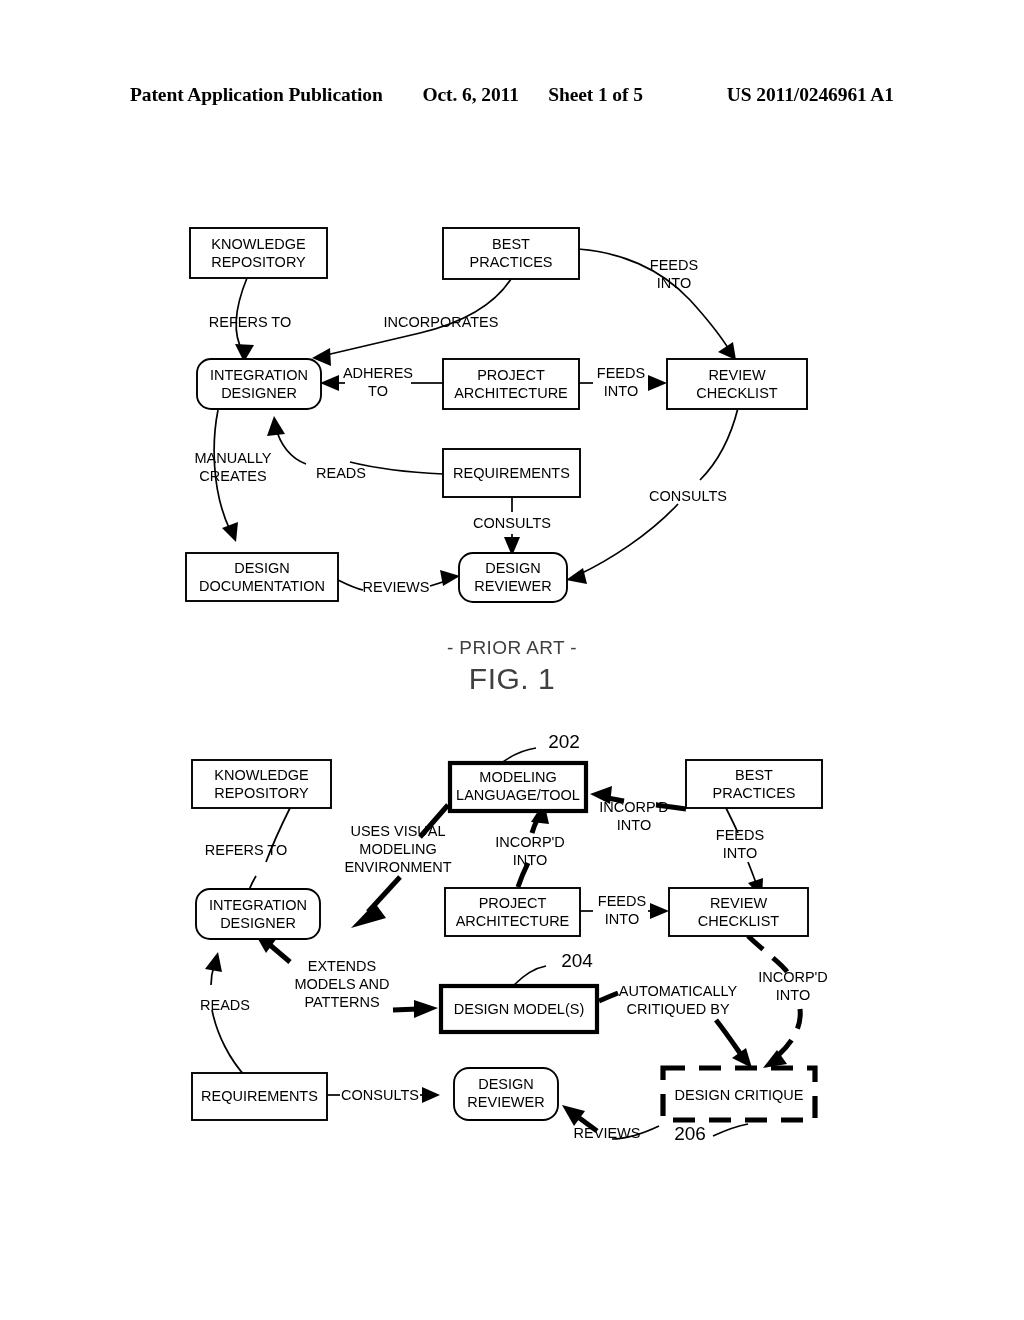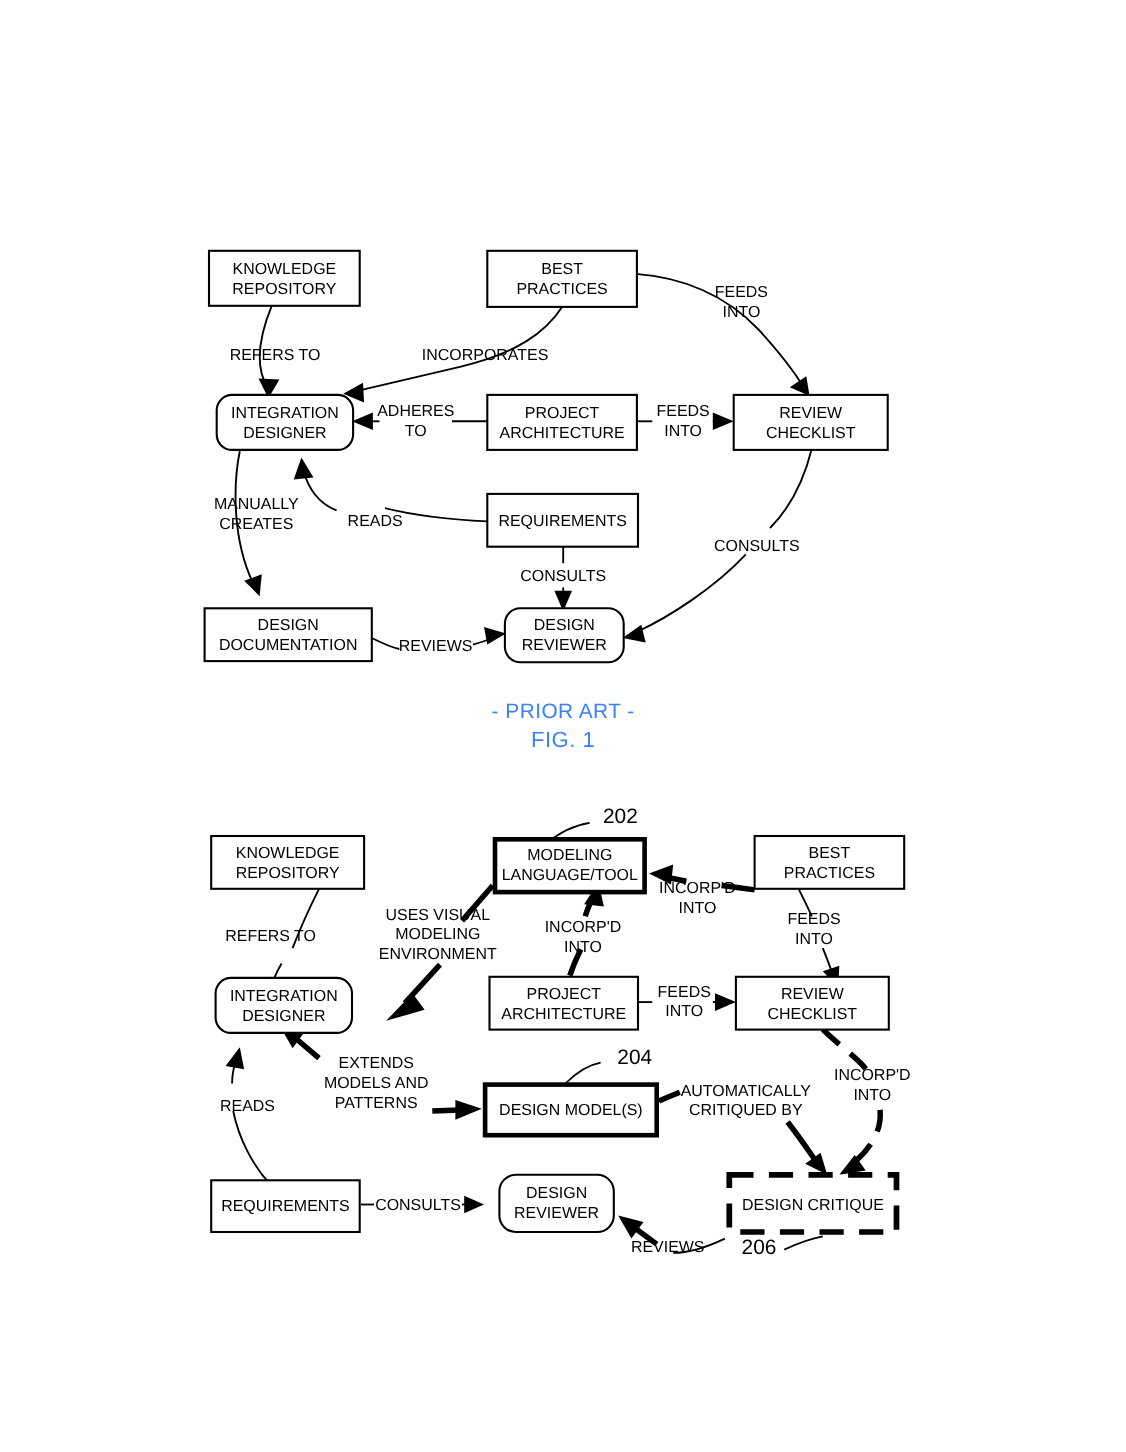--- a/index.html
+++ b/index.html
@@ -38,32 +38,32 @@
   .hdr-title { width: 298px; }
   .hdr-date  { width: 128px; }
   .hdr-sheet { width: 182px; }
   .hdr-num   { width: auto; }
 
   
   .fig-caption {
     position: absolute;
     text-align: center;
     font-family: "Liberation Sans", sans-serif;
-    color: #3b82f6;
+    color: #404040;
   }
   .prior-art {
     left: 0; right: 0;
     top: 637px;
     font-size: 19px;
     letter-spacing: 0.4px;
   }
   .fig1-label {
     left: 0; right: 0;
     top: 662px;
-    font-size: 20px;
+    font-size: 30px;
     letter-spacing: 0.5px;
   }
   .fig2-label {
     left: 0; right: 0;
     top: 1158px;
     font-size: 30px;
     letter-spacing: 0.5px;
   }
 
   
@@ -92,20 +92,26 @@
   .conn-bold { fill: none; stroke: #000000; stroke-width: 5.0; }
   .conn-dash { fill: none; stroke: #000000; stroke-width: 5.0; stroke-dasharray: 20 13; }
   .lead { fill: none; stroke: #000000; stroke-width: 1.6; }
   .arrowhead { fill: #000000; }
 </style>
 </head>
 <body>
 
 <div id="page">
 
+  <div class="pub-header">
+    <span class="hdr-title">Patent Application Publication</span>
+    <span class="hdr-date">Oct. 6, 2011</span>
+    <span class="hdr-sheet">Sheet 1 of 5</span>
+    <span class="hdr-num">US 2011/0246961 A1</span>
+  </div>
 
   <svg class="diagram" viewBox="0 0 1024 1320">
 
     <g>
       <path class="conn" d="M 247 278 C 238 300 230 330 243 352"></path>
       <polygon class="arrowhead" points="244,362 235,344 254,345"></polygon>
     </g>
 
     <g>
       <path class="conn" d="M 511 279 C 496 302 470 321 420 333 C 385 341 353 349 322 356"></path>

